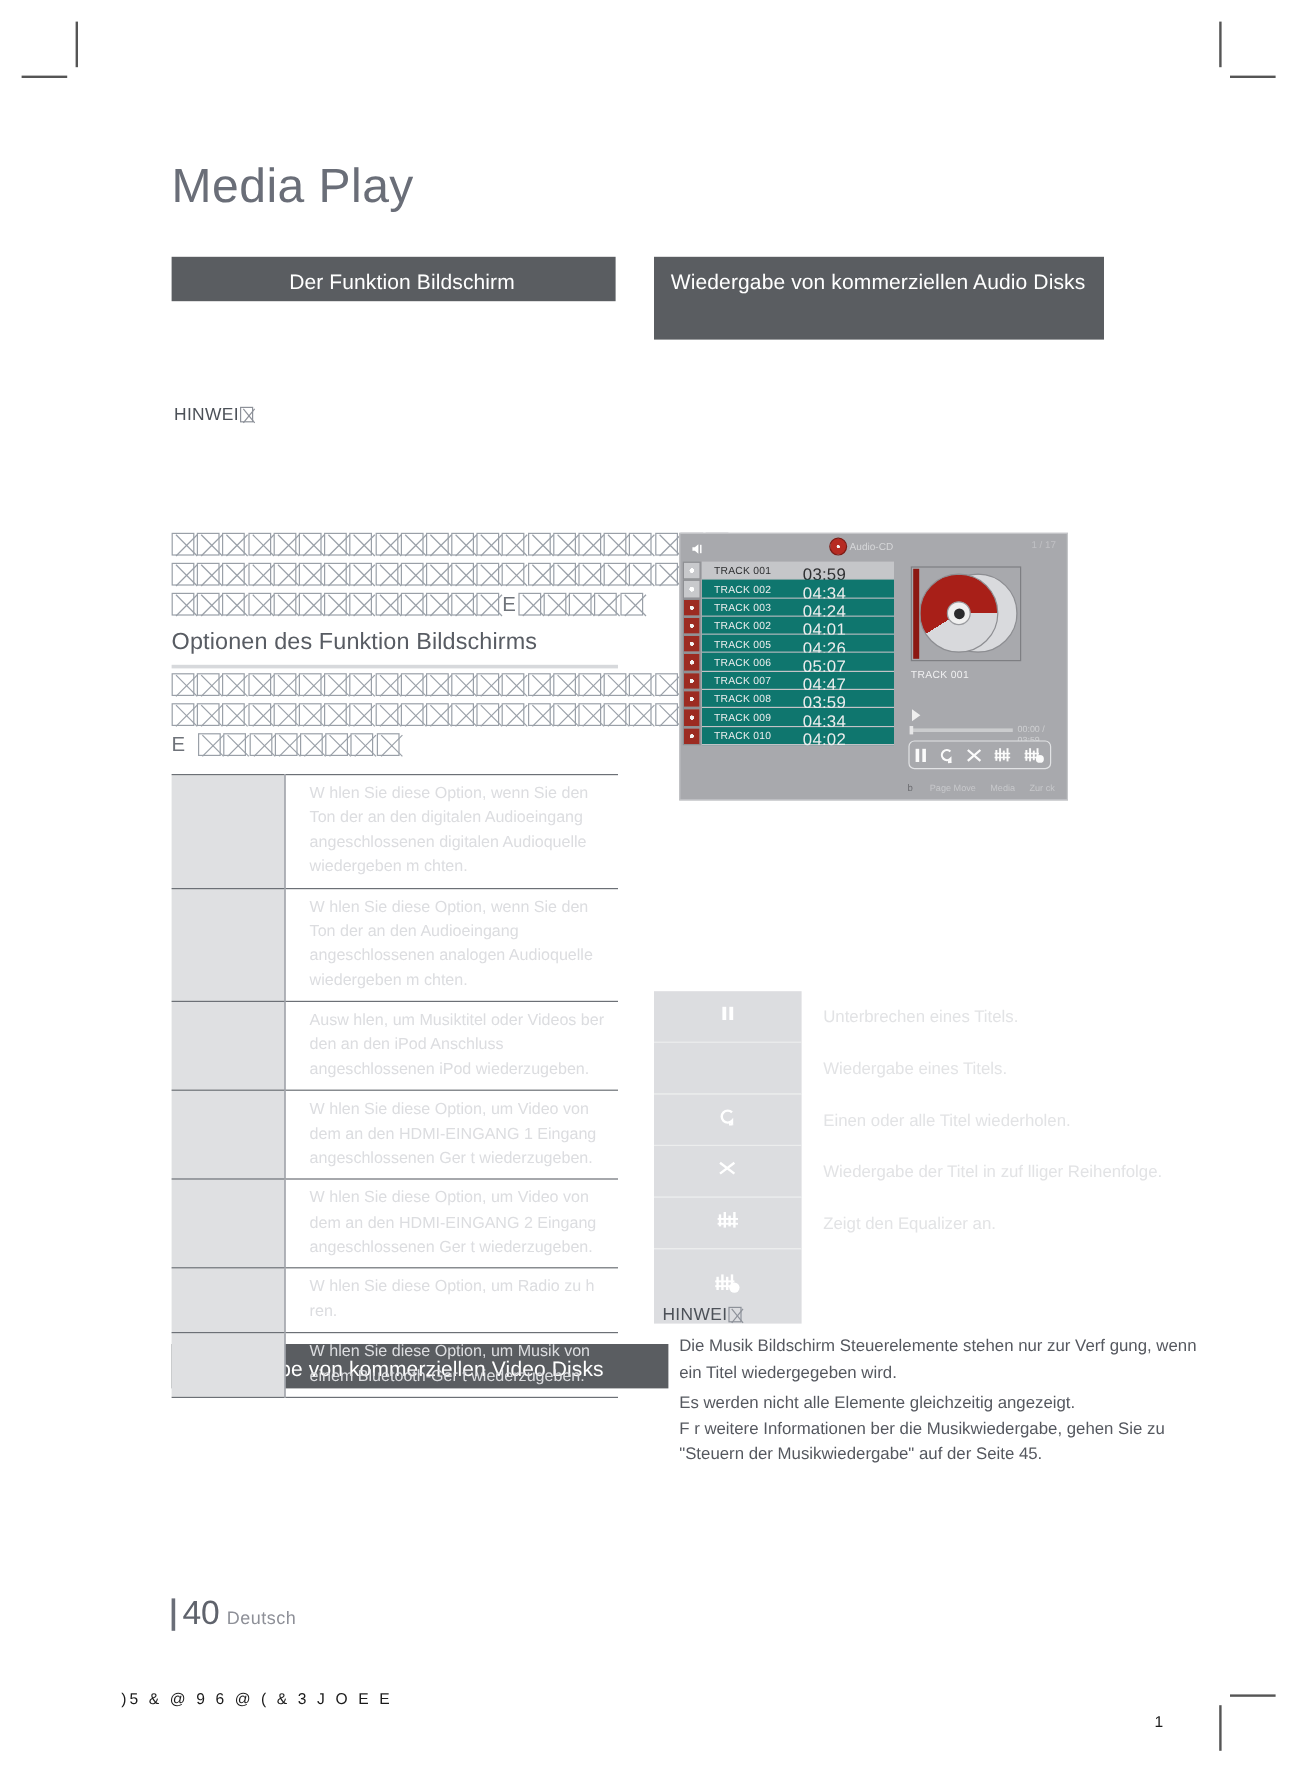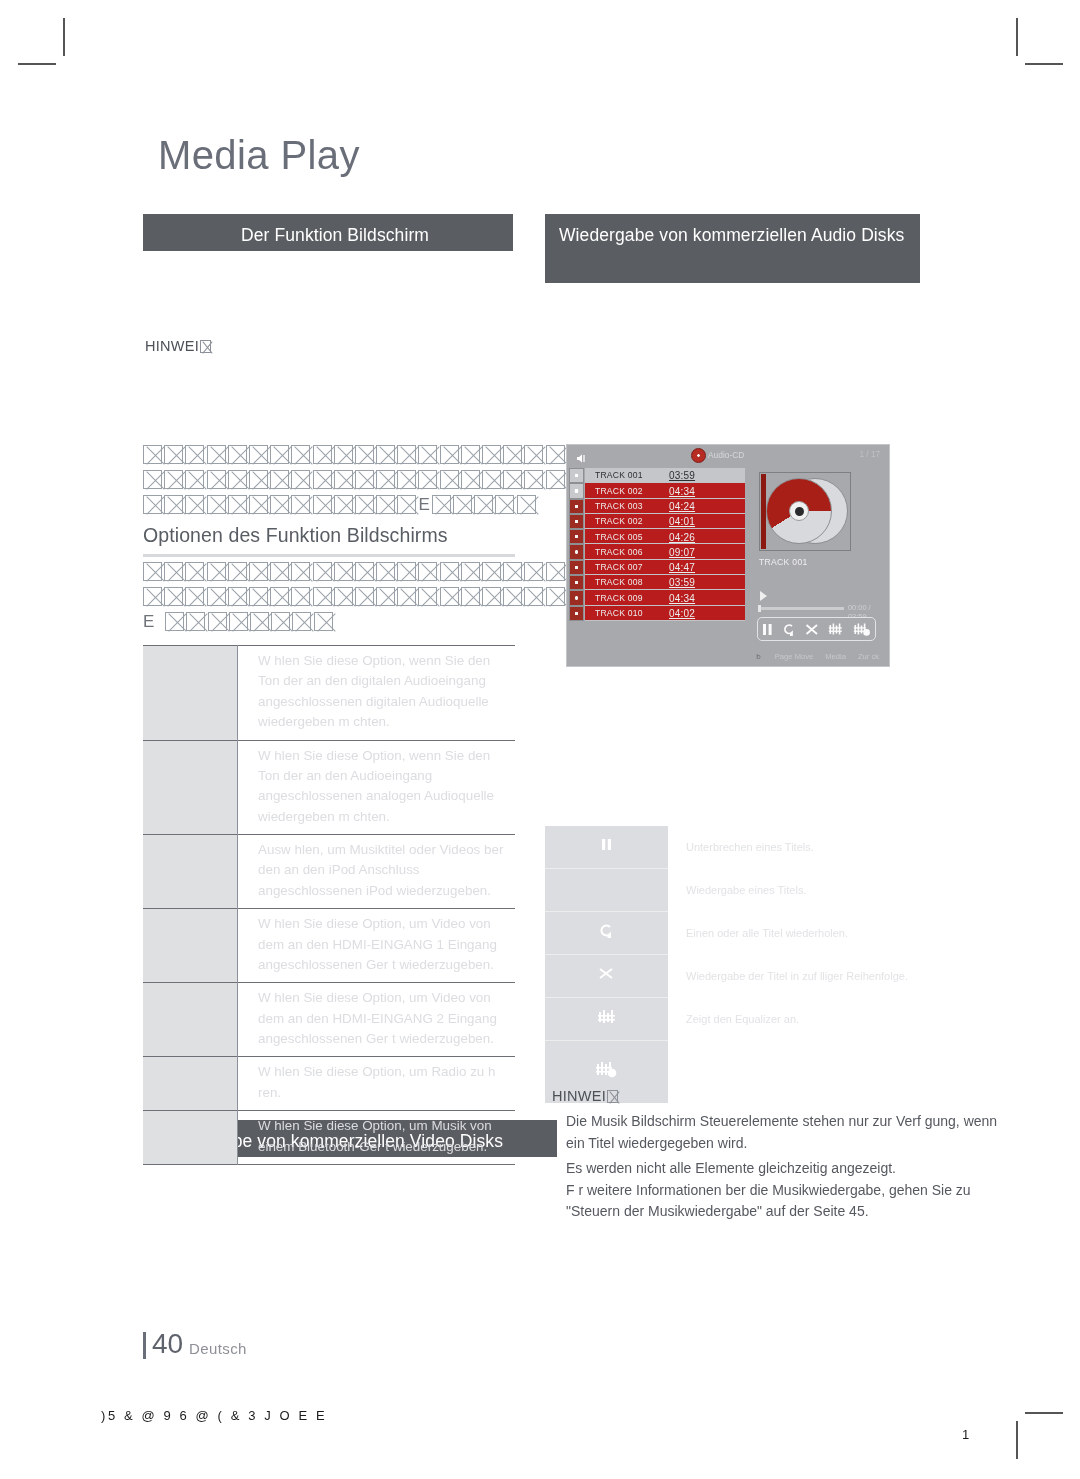--- a/index.html
+++ b/index.html
@@ -26,21 +26,21 @@
   
   #page {
     position: absolute;
     left: 0; top: 0;
     width: 1080px; height: 1479px;
   }
 
   
   .chapter-title {
     position: absolute;
-    left: 158px;
+    left: 143px;
     top: 133px;
     font-size: 40px;
     color: #6a6e78;
     letter-spacing: 0.4px;
     font-weight: 400;
   }
 
   
   .bar {
     position: absolute;
@@ -170,21 +170,21 @@
   #music-table {
     position: absolute;
     left: 545px;
     top: 826px;
     width: 455px;
     border-collapse: collapse;
     table-layout: fixed;
   }
   #music-table td {
     vertical-align: middle;
-    font-size: 11px;
+    font-size: 14px;
     line-height: 1.5;
     color: #e2e3e5;
     padding: 6px 0 6px 18px;
   }
   #music-table td.btncell {
     width: 123px;
     background: #dcdde0;
     text-align: center;
     padding: 0;
     height: 42px;
@@ -233,21 +233,21 @@
     position: absolute; right: 9px; top: 5px;
     font-size: 8.2px; color: #c0c1c4;
   }
   #track-list {
     position: absolute; left: 18px; top: 23px;
     width: 160px;
   }
   .trow {
     position: relative;
     height: 15.3px;
-    background: #b91c1c;
+    background: #0f766e;
     border-bottom: 1px solid #c2c3c6;
     box-sizing: border-box;
   }
   .trow:first-child { background: #c5c6c9; }
   .tico {
     position: absolute; left: -16px; top: 0;
     width: 15px; height: 15.3px;
     background: radial-gradient(circle at 50% 50%, #f3f3f3 0 18%, #9c2b22 20% 100%);
     border: 1px solid #8e8f93;
     box-sizing: border-box;
@@ -255,21 +255,21 @@
   .trow:first-child .tico, .trow:nth-child(2) .tico {
     background: radial-gradient(circle at 50% 50%, #ffffff 0 20%, #c8c9cc 22% 100%);
   }
   .tname {
     position: absolute; left: 10px; top: 2.4px;
     font-size: 8.6px; color: #eceded; letter-spacing: .2px;
   }
   .trow:first-child .tname { color: #2e2f31; }
   .ttime {
     position: absolute; left: 84px; top: 2.4px;
-    font-size: 10px; color: #eceded; letter-spacing: .2px; text-decoration: underline;
+    font-size: 14px; color: #eceded; letter-spacing: .2px;
   }
   .trow:first-child .ttime { color: #2e2f31; }
 
   #art-box {
     position: absolute; left: 192px; top: 27px;
     width: 92px; height: 79px;
     border: 1.5px solid #7e7f83;
     box-sizing: border-box;
     background: #a8a9ad;
   }
@@ -566,21 +566,21 @@
           <span class="ttime">04:01</span>
         </div>
       <div class="trow">
           <span class="tico"></span>
           <span class="tname">TRACK 005</span>
           <span class="ttime">04:26</span>
         </div>
       <div class="trow">
           <span class="tico"></span>
           <span class="tname">TRACK 006</span>
-          <span class="ttime">09:07</span>
+          <span class="ttime">05:07</span>
         </div>
       <div class="trow">
           <span class="tico"></span>
           <span class="tname">TRACK 007</span>
           <span class="ttime">04:47</span>
         </div>
       <div class="trow">
           <span class="tico"></span>
           <span class="tname">TRACK 008</span>
           <span class="ttime">03:59</span>

